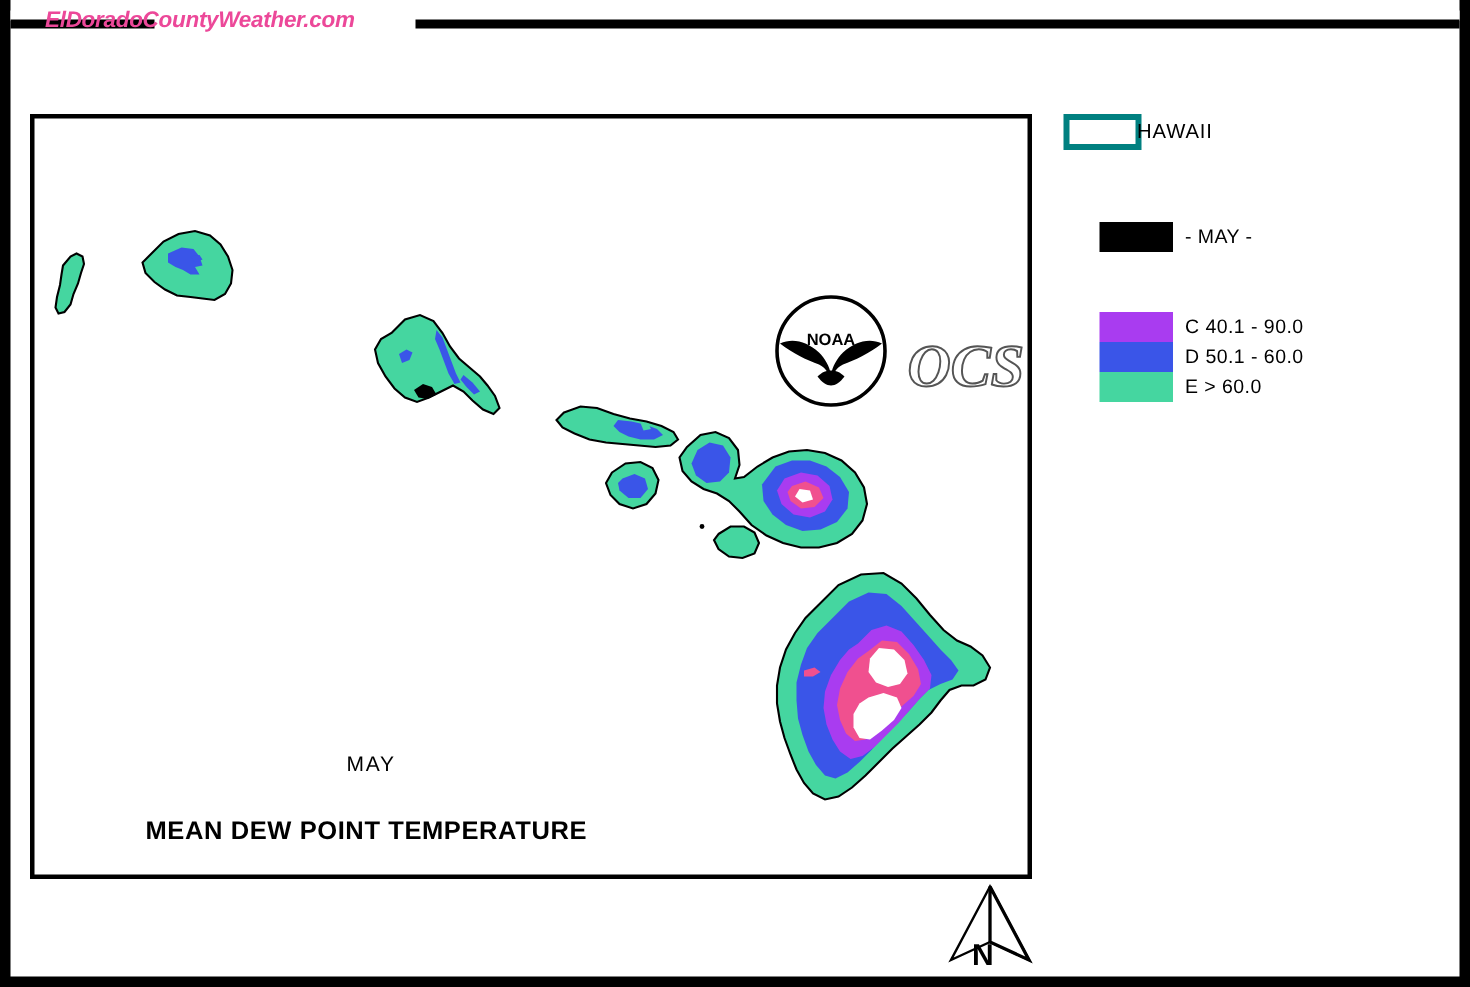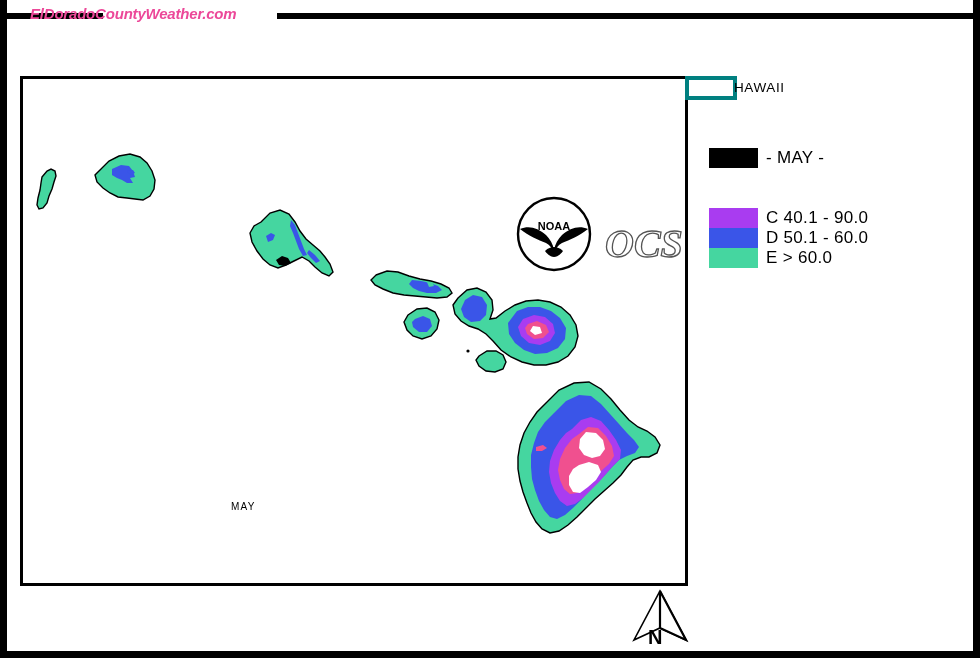--- a/index.html
+++ b/index.html
@@ -17,42 +17,42 @@
               font-size:15px;font-weight:bold;font-style:italic;color:#ec4899;
               letter-spacing:-0.2px;white-space:nowrap;line-height:20px;}
 
   
   #map-panel{position:absolute;left:20px;top:76px;width:668px;height:510px;
              box-sizing:border-box;border:3px solid #000;background:#fff;overflow:hidden;}
   #map-svg{position:absolute;left:0;top:0;}
 
   
   .map-label{position:absolute;color:#000;white-space:nowrap;}
-  #label-month{left:208px;top:422px;font-size:10px;letter-spacing:1.2px;font-weight:400;}
+  #label-month{left:208px;top:422px;font-size:14px;letter-spacing:1.2px;font-weight:400;}
   #label-main{left:74px;top:465px;font-size:17px;font-weight:bold;letter-spacing:0.4px;}
 
   
   #noaa-emblem{position:absolute;left:492px;top:116px;width:78px;height:78px;}
   #ocs-text{position:absolute;left:578px;top:140px;width:100px;height:48px;}
 
   
-  #legend{position:absolute;left:682px;top:72px;width:262px;height:200px;}
+  #legend{position:absolute;left:706px;top:72px;width:262px;height:200px;}
 
   #hawaii-row{position:absolute;left:0;top:4px;width:255px;height:24px;}
   #hawaii-swatch{position:absolute;left:3px;top:0;width:52px;height:24px;
                  box-sizing:border-box;border:4px solid #008080;background:#fff;}
   #hawaii-label{position:absolute;left:52px;top:2px;font-size:13.5px;color:#000;
                 letter-spacing:0.6px;line-height:20px;white-space:nowrap;}
 
   #legend-title{position:absolute;left:27px;top:54px;font-size:13px;color:#000;
                 letter-spacing:0.2px;white-space:nowrap;}
 
   .legend-row{position:absolute;left:0;height:20px;width:255px;}
   .legend-swatch{position:absolute;left:27px;top:0;width:49px;height:20px;}
-  .legend-text{position:absolute;left:84px;top:0px;font-size:17px;color:#000;
+  .legend-text{position:absolute;left:84px;top:0px;font-size:13px;color:#000;
                line-height:20px;white-space:nowrap;letter-spacing:0.3px;}
 
   
   #north-arrow{position:absolute;left:628px;top:588px;width:64px;height:62px;}
   #north-letter{position:absolute;left:648px;top:626px;font-size:20px;font-weight:bold;
                 color:#000;line-height:22px;}
 </style>
 </head>
 <body>
 
@@ -124,20 +124,21 @@
 
       <path class="band" fill="#ffffff" d="M563 353 L573 354 L580 361 L582 370 L577 377 L569 379 L561 376 L556 369 L557 360 Z"></path>
 
       <path class="band" fill="#ffffff" d="M556 386 L566 383 L575 386 L578 393 L573 401 L565 408 L557 414 L550 413 L546 406 L546 397 L550 390 Z"></path>
 
       <path class="band" fill="#f0508f" d="M513 368 L520 366 L524 369 L519 372 L513 372 Z"></path>
     </g>
   </svg>
 
   <div class="map-label" id="label-month">MAY</div>
+  <div class="map-label" id="label-main">MEAN DEW POINT TEMPERATURE</div>
 
   <svg id="noaa-emblem" viewBox="0 0 78 78">
     <circle cx="39" cy="39" r="36" fill="#fff" stroke="#000" stroke-width="2.4"></circle>
 
     <path d="M5 34 C14 30 23 33 31 40 C35 44 38 49 39 55 C40 49 43 44 47 40 C55 33 64 30 73 34
              C64 41 55 45 47 48 C43 50 41 53 39 58 C37 53 35 50 31 48 C23 45 14 41 5 34 Z" fill="#000"></path>
     <path d="M30 56 C33 53 36 52 39 52 C42 52 45 53 48 56 C45 60 42 62 39 62 C36 62 33 60 30 56 Z" fill="#000"></path>
     <text x="39" y="35" text-anchor="middle" font-family="'Liberation Sans',sans-serif" font-size="11" font-weight="bold" fill="#000">NOAA</text>
   </svg>
 

